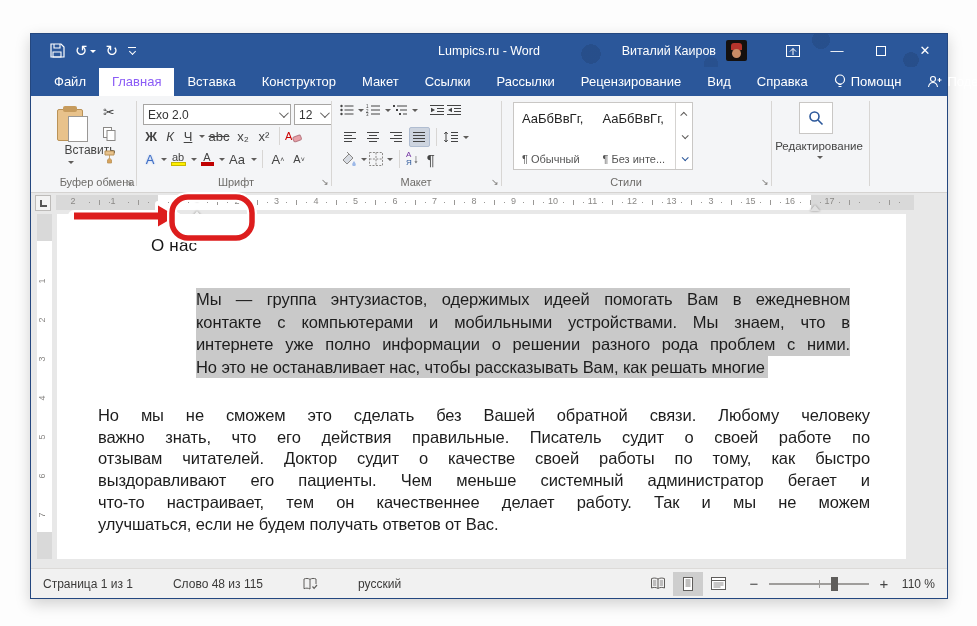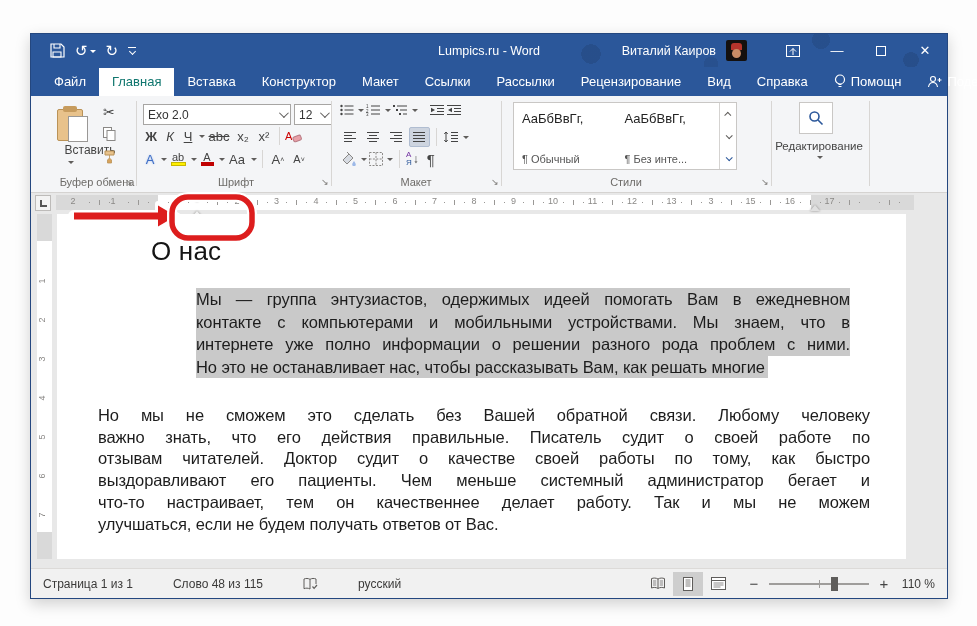--- a/index.html
+++ b/index.html
@@ -26,21 +26,21 @@
   .avatar { width:21px; height:21px; background:#14100e; border-radius:2px; position:relative; overflow:hidden; }
   .avatar::before { content:""; position:absolute; left:5px; top:3px; width:11px; height:7px; background:#b5342c; border-radius:3px 3px 0 0; }
   .avatar::after  { content:""; position:absolute; left:6px; top:9px; width:9px; height:9px; background:#c98c66; border-radius:50%; }
   .winbtns { position:absolute; right:0; top:0; height:33px; display:flex; align-items:stretch; }
   .winbtn { width:44px; display:flex; align-items:center; justify-content:center; color:#fff; font-size:13px; }
   .maxbox { width:10px; height:10px; border:1px solid #fff; display:inline-block; }
 
   
   .tabrow { position:absolute; left:0; top:33px; width:100%; height:29px; background:#2b579a; display:flex; align-items:flex-end; padding-left:10px; }
   .tab { color:#fff; font-size:13px; padding:6px 13px 7px; white-space:nowrap; display:flex; align-items:center; gap:5px; }
-  .tab.active { background:#fff; color:#0f766e; }
+  .tab.active { background:#fff; color:#8b5cf6; }
   .tab .ic { display:inline-flex; }
 
   
   .ribbon { position:absolute; left:0; top:62px; width:100%; height:97px; background:#f4f5f7; border-bottom:1px solid #d5d3d1; font-size:12px; color:#444; }
   .rdiv { position:absolute; top:5px; bottom:6px; width:1px; background:#d8d6d4; }
   .glabel { position:absolute; top:80px; font-size:11px; color:#6d6b68; text-align:center; }
   .launcher { position:absolute; top:81px; font-size:9px; color:#7a7875; }
   .btn { display:inline-flex; align-items:center; justify-content:center; border-radius:2px; color:#444; }
   .btn.sel { background:#cdd4df; border:1px solid #b0bdd1; }
   .car { width:0; height:0; border:3.5px solid transparent; border-top-color:#5f5d5b; margin-left:2px; position:relative; top:2px; }
@@ -52,21 +52,21 @@
   .clip::after { content:""; position:absolute; right:-6px; top:6px; width:18px; height:24px; background:#fff; border:1px solid #9a9896; }
   .paste-lab { font-size:12px; color:#444;margin-left:40px; }
 
   .combo { position:absolute; height:21px; background:#fff; border:1px solid #a7a5a3; display:flex; align-items:center; font-size:12px; padding:0 4px; color:#333; }
   .combo .chev { margin-left:auto; }
 
   .ficon { font-size:13px; }
   .row { position:absolute; display:flex; align-items:center; }
   .sep { width:1px; height:18px; background:#d8d6d4; margin:0 4px; }
 
-  .stylepanel { position:absolute; left:482px; top:6px; width:224px; height:68px; background:#fff; border:1px solid #c9c7c5; display:flex; }
+  .stylepanel { position:absolute; left:482px; top:6px; width:180px; height:68px; background:#fff; border:1px solid #c9c7c5; display:flex; }
   .stylecard { flex:1; padding:8px 4px 4px 8px; display:flex; flex-direction:column; justify-content:space-between; }
   .sp-prev { font-size:13px; color:#222; white-space:nowrap; }
   .sp-prev.serif { font-family:"Liberation Serif", serif; font-size:22px; line-height:14px; }
   .sp-name { font-size:11px; color:#555; white-space:nowrap; overflow:hidden; }
   .stylescroll { width:17px; border-left:1px solid #d5d3d1; display:flex; flex-direction:column; }
   .stylescroll > div { flex:1; display:flex; align-items:center; justify-content:center; }
 
   .searchbtn { position:absolute; left:768px; top:6px; width:34px; height:32px; background:#fff; border:1px solid #c9c7c5; display:flex; align-items:center; justify-content:center; }
 
   
@@ -83,21 +83,21 @@
   .marker-hang-tri { left:160px; top:171px; width:0; height:0; border:6px solid transparent; border-bottom:7px solid #f2f2f2; filter:drop-shadow(0 0 1px #8a8886); }
   .marker-hang-box { left:155.5px; top:184px; width:11px; height:6px; background:#f2f2f2; border:1px solid #9a9896; }
   .marker-right { left:779px; top:166px; width:0; height:0; border:5px solid transparent; border-bottom:6px solid #e0e0e0; filter:drop-shadow(0 0 1px #8a8886); }
 
   
   .docarea { position:absolute; left:0; top:180px; width:100%; height:354px; background:#e8e8e8; }
   .vruler { position:absolute; left:6px; top:0; width:15px; height:345px; background:#d9d9d9; }
   .vruler .active-part { position:absolute; left:0; top:27px; width:15px; height:291px; background:#fff; }
   .vnum { position:absolute; left:2px; font-size:9px; color:#8a8886; transform:rotate(-90deg); }
   .page { position:absolute; left:26px; top:0; width:849px; height:345px; background:#fff; }
-  .doc-heading { position:absolute; left:94px; top:22px; font-size:26px; color:#151515; letter-spacing:.2px; }
+  .doc-heading { position:absolute; left:94px; top:22px; font-size:17px; color:#151515; letter-spacing:.2px; }
   .para { position:absolute; font-size:16.5px; color:#1d1d1d; letter-spacing:-.1px; }
   .p1 { left:139px; top:74px; width:654px; line-height:22.5px; }
   .p2 { left:41px; top:191px; width:772px; line-height:21.7px; }
   .p1 span { display:block; text-align:justify; text-align-last:justify; background:#c9c9c9; }
   .p1 span:last-child { text-align-last:auto; width:fit-content; padding-right:3px; }
   .p2 span { display:block; text-align:justify; text-align-last:justify; }
   .p2 span:last-child { text-align-last:auto; }
 
   
   .statusbar { position:absolute; left:0; bottom:0; width:100%; height:30px; background:#f1f1f1; border-top:1px solid #dcdad8; display:flex; align-items:center; font-size:12px; color:#3b3a39; }

